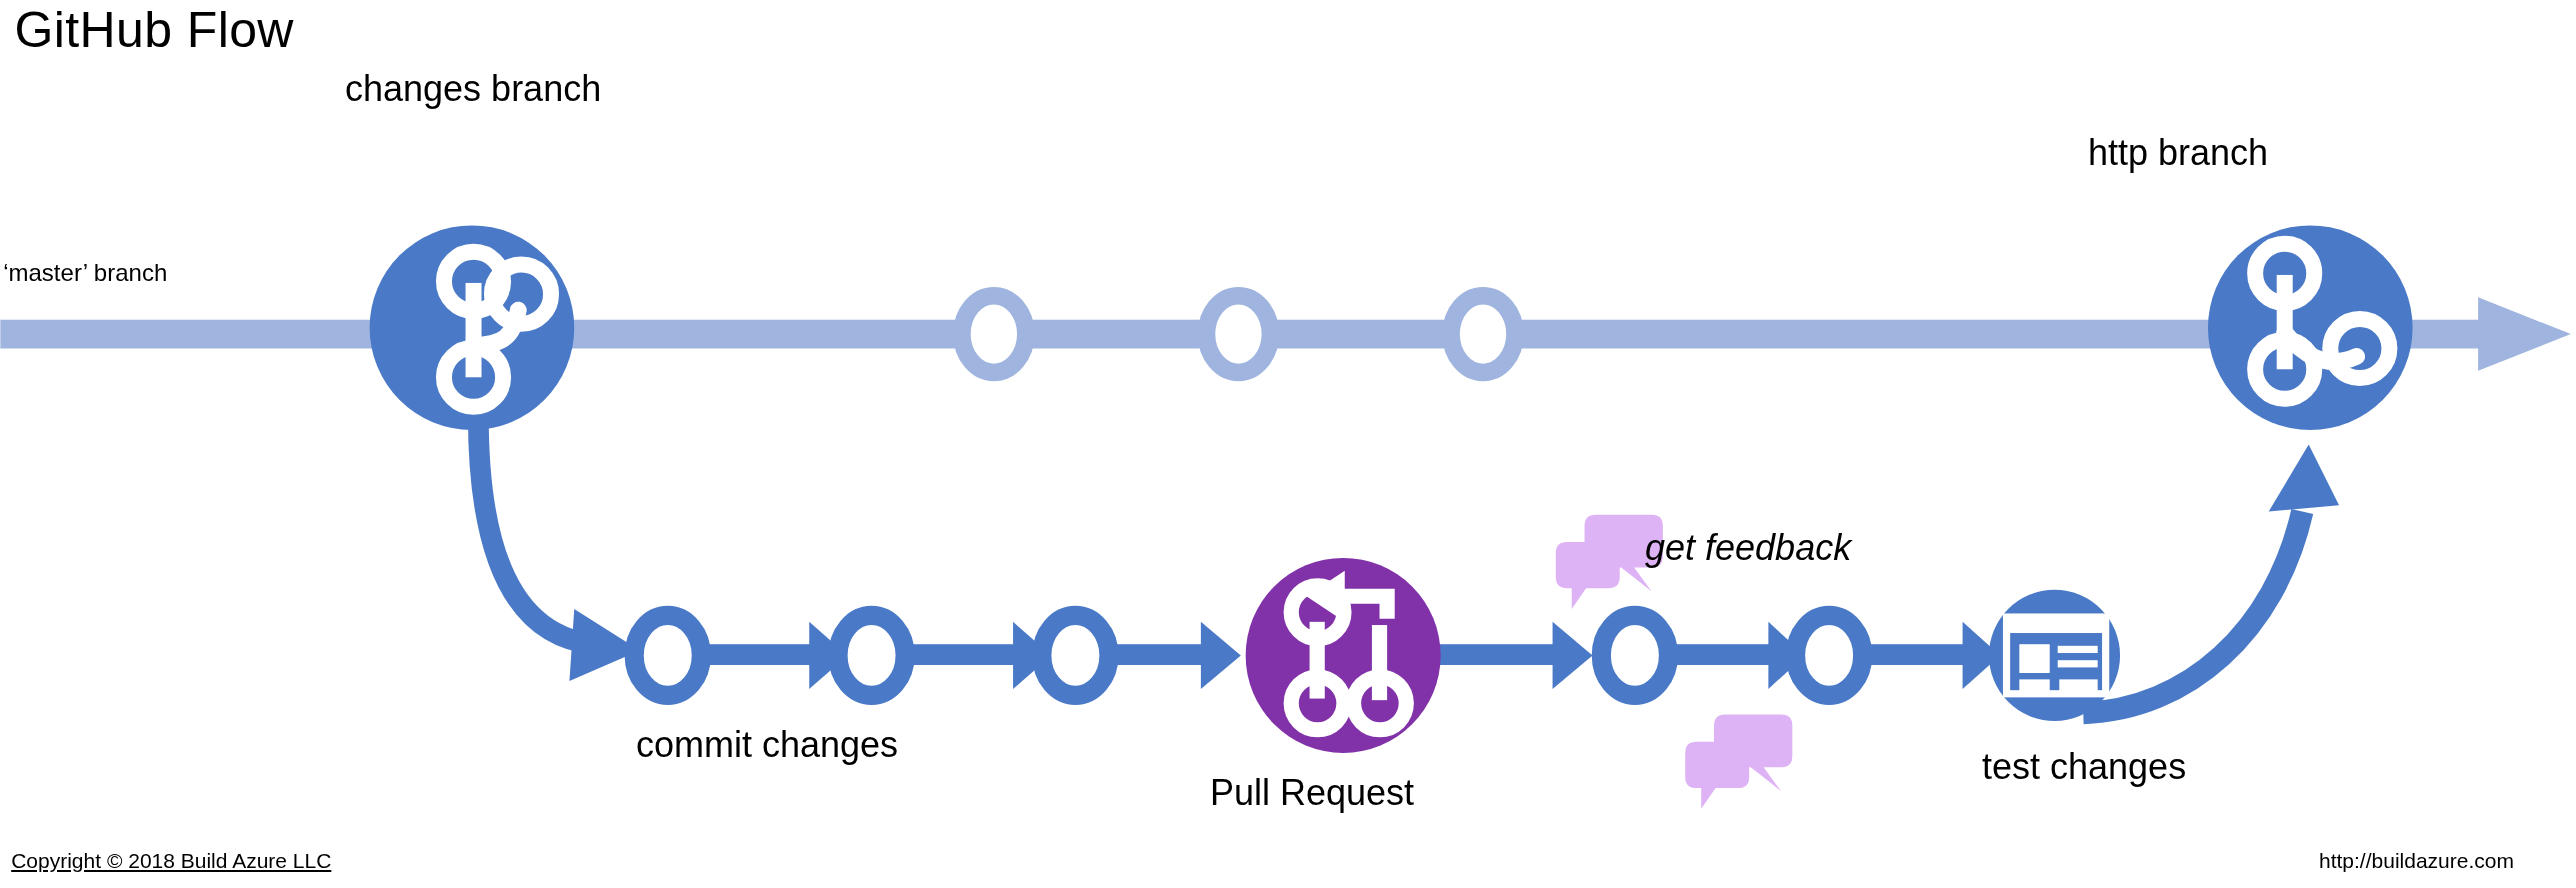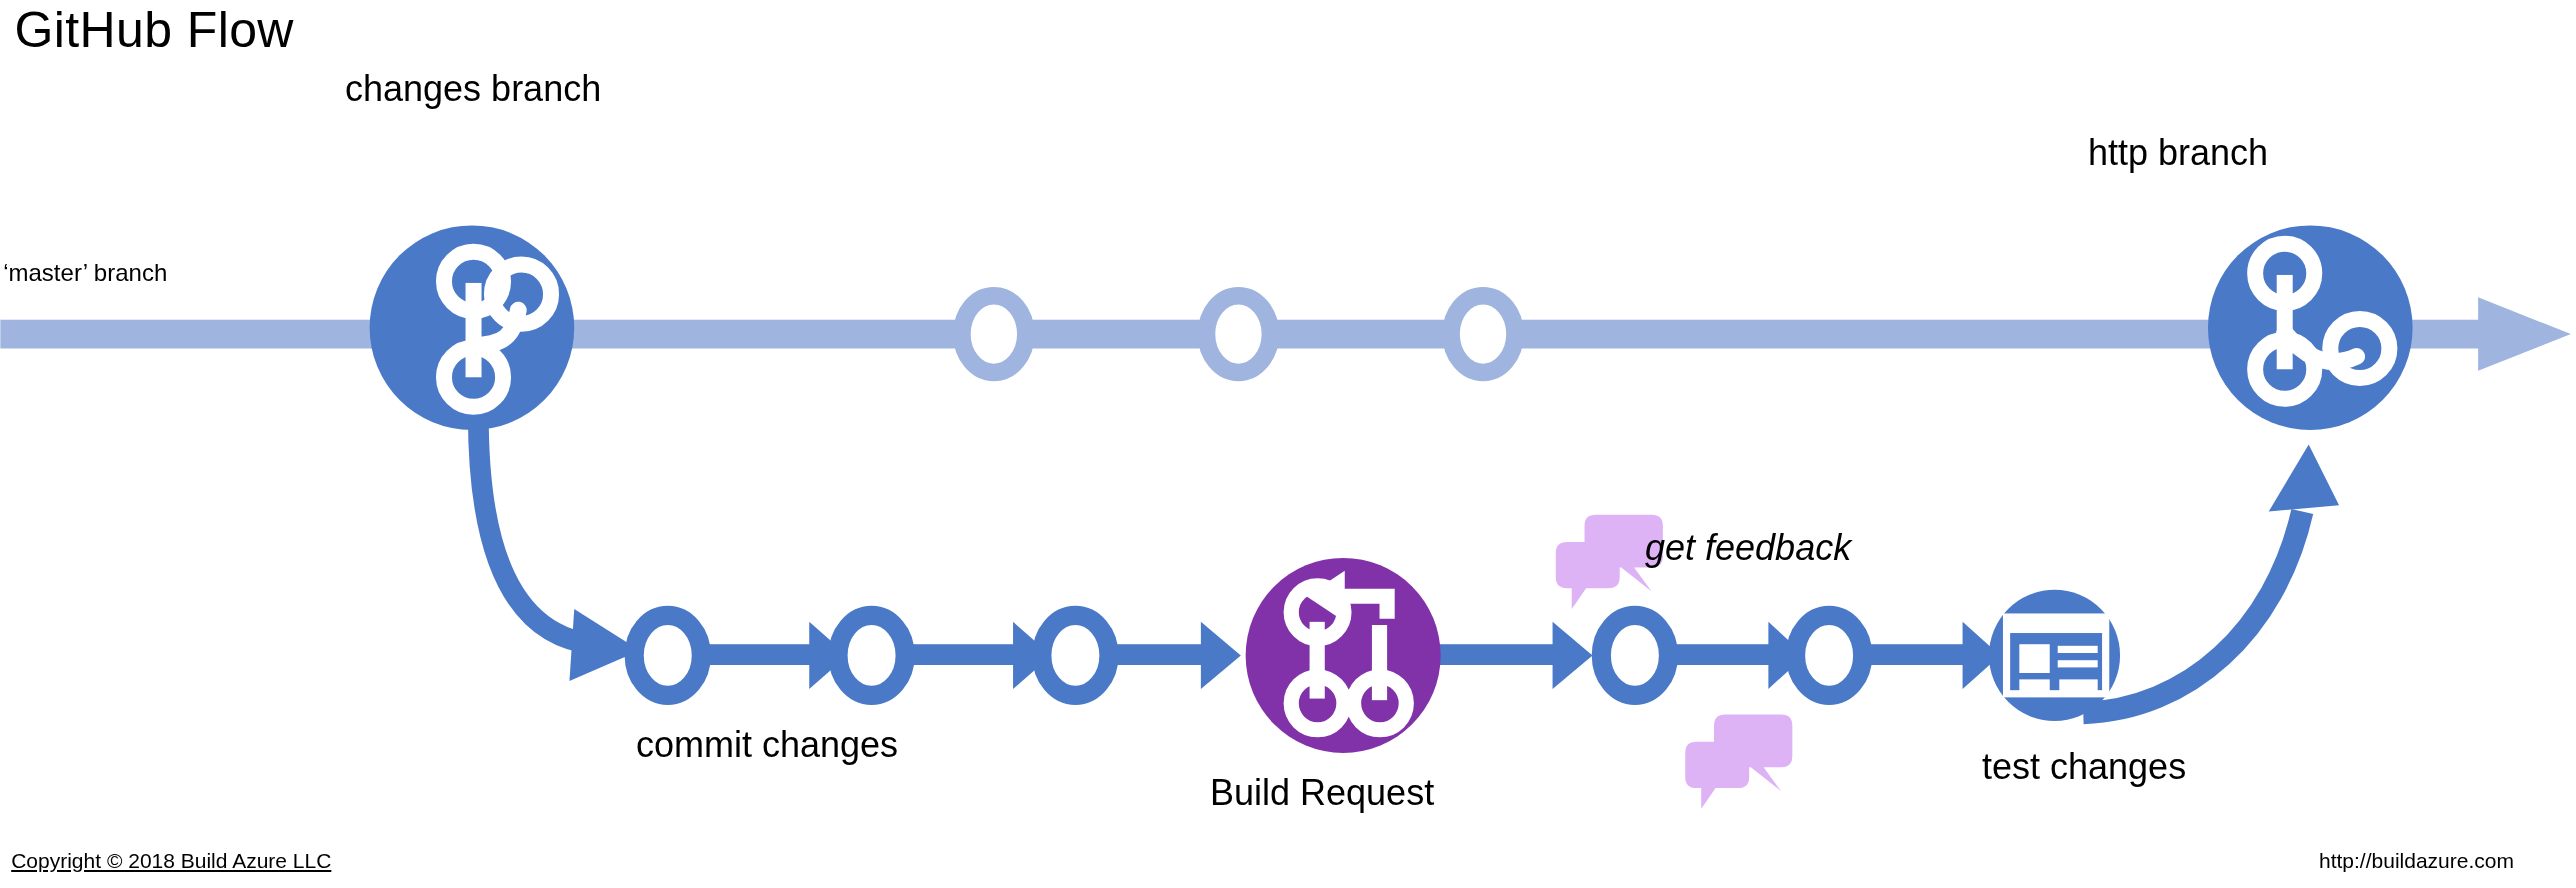--- a/index.html
+++ b/index.html
@@ -210,21 +210,21 @@
   <div class="lbl" id="page-title">GitHub Flow</div>
 
   <div class="lbl" id="label-master-branch">‘master’ branch</div>
 
   <div class="lbl" id="label-create-branch">changes branch</div>
 
   <div class="lbl" id="label-merge-branch">http branch</div>
 
   <div class="lbl" id="label-commit-changes">commit changes</div>
 
-  <div class="lbl" id="label-pull-request">Build Request</div>
+  <div class="lbl" id="label-pull-request">Pull Request</div>
 
   <div class="lbl" id="label-get-feedback">get feedback</div>
 
   <div class="lbl" id="label-test-changes">test changes</div>
 
   <div class="lbl" id="footer-copyright">Copyright © 2018 Build Azure LLC</div>
 
   <div class="lbl" id="footer-url">http://buildazure.com</div>
 
 </div>

